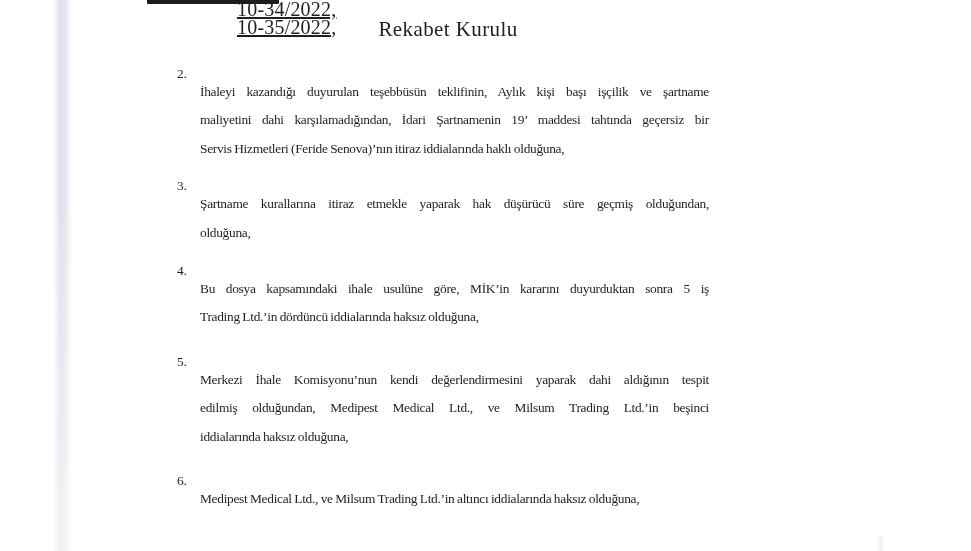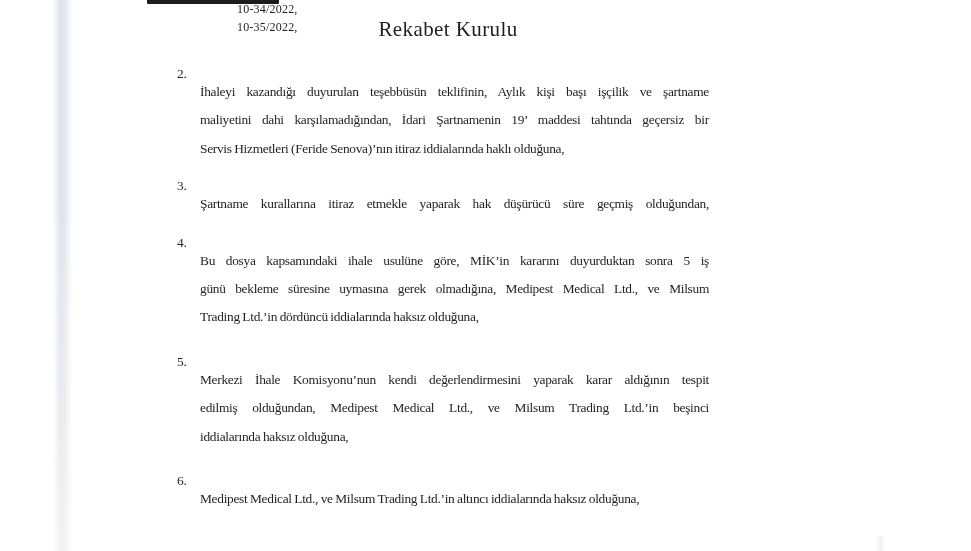--- a/index.html
+++ b/index.html
@@ -55,23 +55,24 @@
     top: 0;
     width: 132px;
     height: 4px;
     background: #1d1d1d;
     border-radius: 0 0 1px 1px;
   }
   .case-numbers {
     position: absolute;
     left: 237px;
     top: 1px;
-    font-size: 12px;
+    font-size: 20px;
     line-height: 17.5px;
     letter-spacing: 0.2px;
+    text-decoration: underline;
   }
   .doc-heading {
     position: absolute;
     left: 180px;
     top: 20px;
     width: 536px;
     text-align: center;
     font-size: 21px;
     line-height: 18px;
     letter-spacing: 0.4px;
@@ -134,34 +135,34 @@
       <div class="text">
         <div class="line"><span>İhaleyi kazandığı duyurulan teşebbüsün teklifinin, Aylık kişi başı işçilik ve şartname</span></div>
         <div class="line"><span>maliyetini dahi karşılamadığından, İdari Şartnamenin 19’ maddesi tahtında </span><b>geçersiz bir</b></div>
         <div class="line last"><span>Servis Hizmetleri (Feride Senova)’nın itiraz iddialarında haklı olduğuna,</span></div>
       </div>
     </div>
     <div class="para para-m10">
       <div class="num">3.</div>
       <div class="text">
         <div class="line"><span>Şartname kurallarına itiraz etmekle yaparak hak düşürücü süre geçmiş olduğundan,</span></div>
+        <div class="line last"><span>olduğuna,</span></div>
       </div>
     </div>
     <div class="para para-m16">
       <div class="num">4.</div>
       <div class="text">
         <div class="line"><span>Bu dosya kapsamındaki ihale usulüne göre, MİK’in kararını duyurduktan sonra 5 iş</span></div>
-        <div class="line"><span>günü bekleme süresine uymasına gerek olmadığına, Medipest Medical Ltd., ve Milsum</span></div>
         <div class="line last"><span>Trading Ltd.’in dördüncü iddialarında haksız olduğuna,</span></div>
       </div>
     </div>
     <div class="para para-m16">
       <div class="num">5.</div>
       <div class="text">
-        <div class="line"><span>Merkezi İhale Komisyonu’nun kendi değerlendirmesini yaparak karar aldığının tespit</span></div>
+        <div class="line"><span>Merkezi İhale Komisyonu’nun kendi değerlendirmesini yaparak dahi aldığının tespit</span></div>
         <div class="line"><span>edilmiş olduğundan, Medipest Medical Ltd., ve Milsum Trading Ltd.’in beşinci</span></div>
         <div class="line last"><span>iddialarında haksız olduğuna,</span></div>
       </div>
     </div>
     <div class="para ">
       <div class="num">6.</div>
       <div class="text">
         <div class="line last"><span>Medipest Medical Ltd., ve Milsum Trading Ltd.’in altıncı iddialarında haksız olduğuna,</span></div>
       </div>
     </div>

